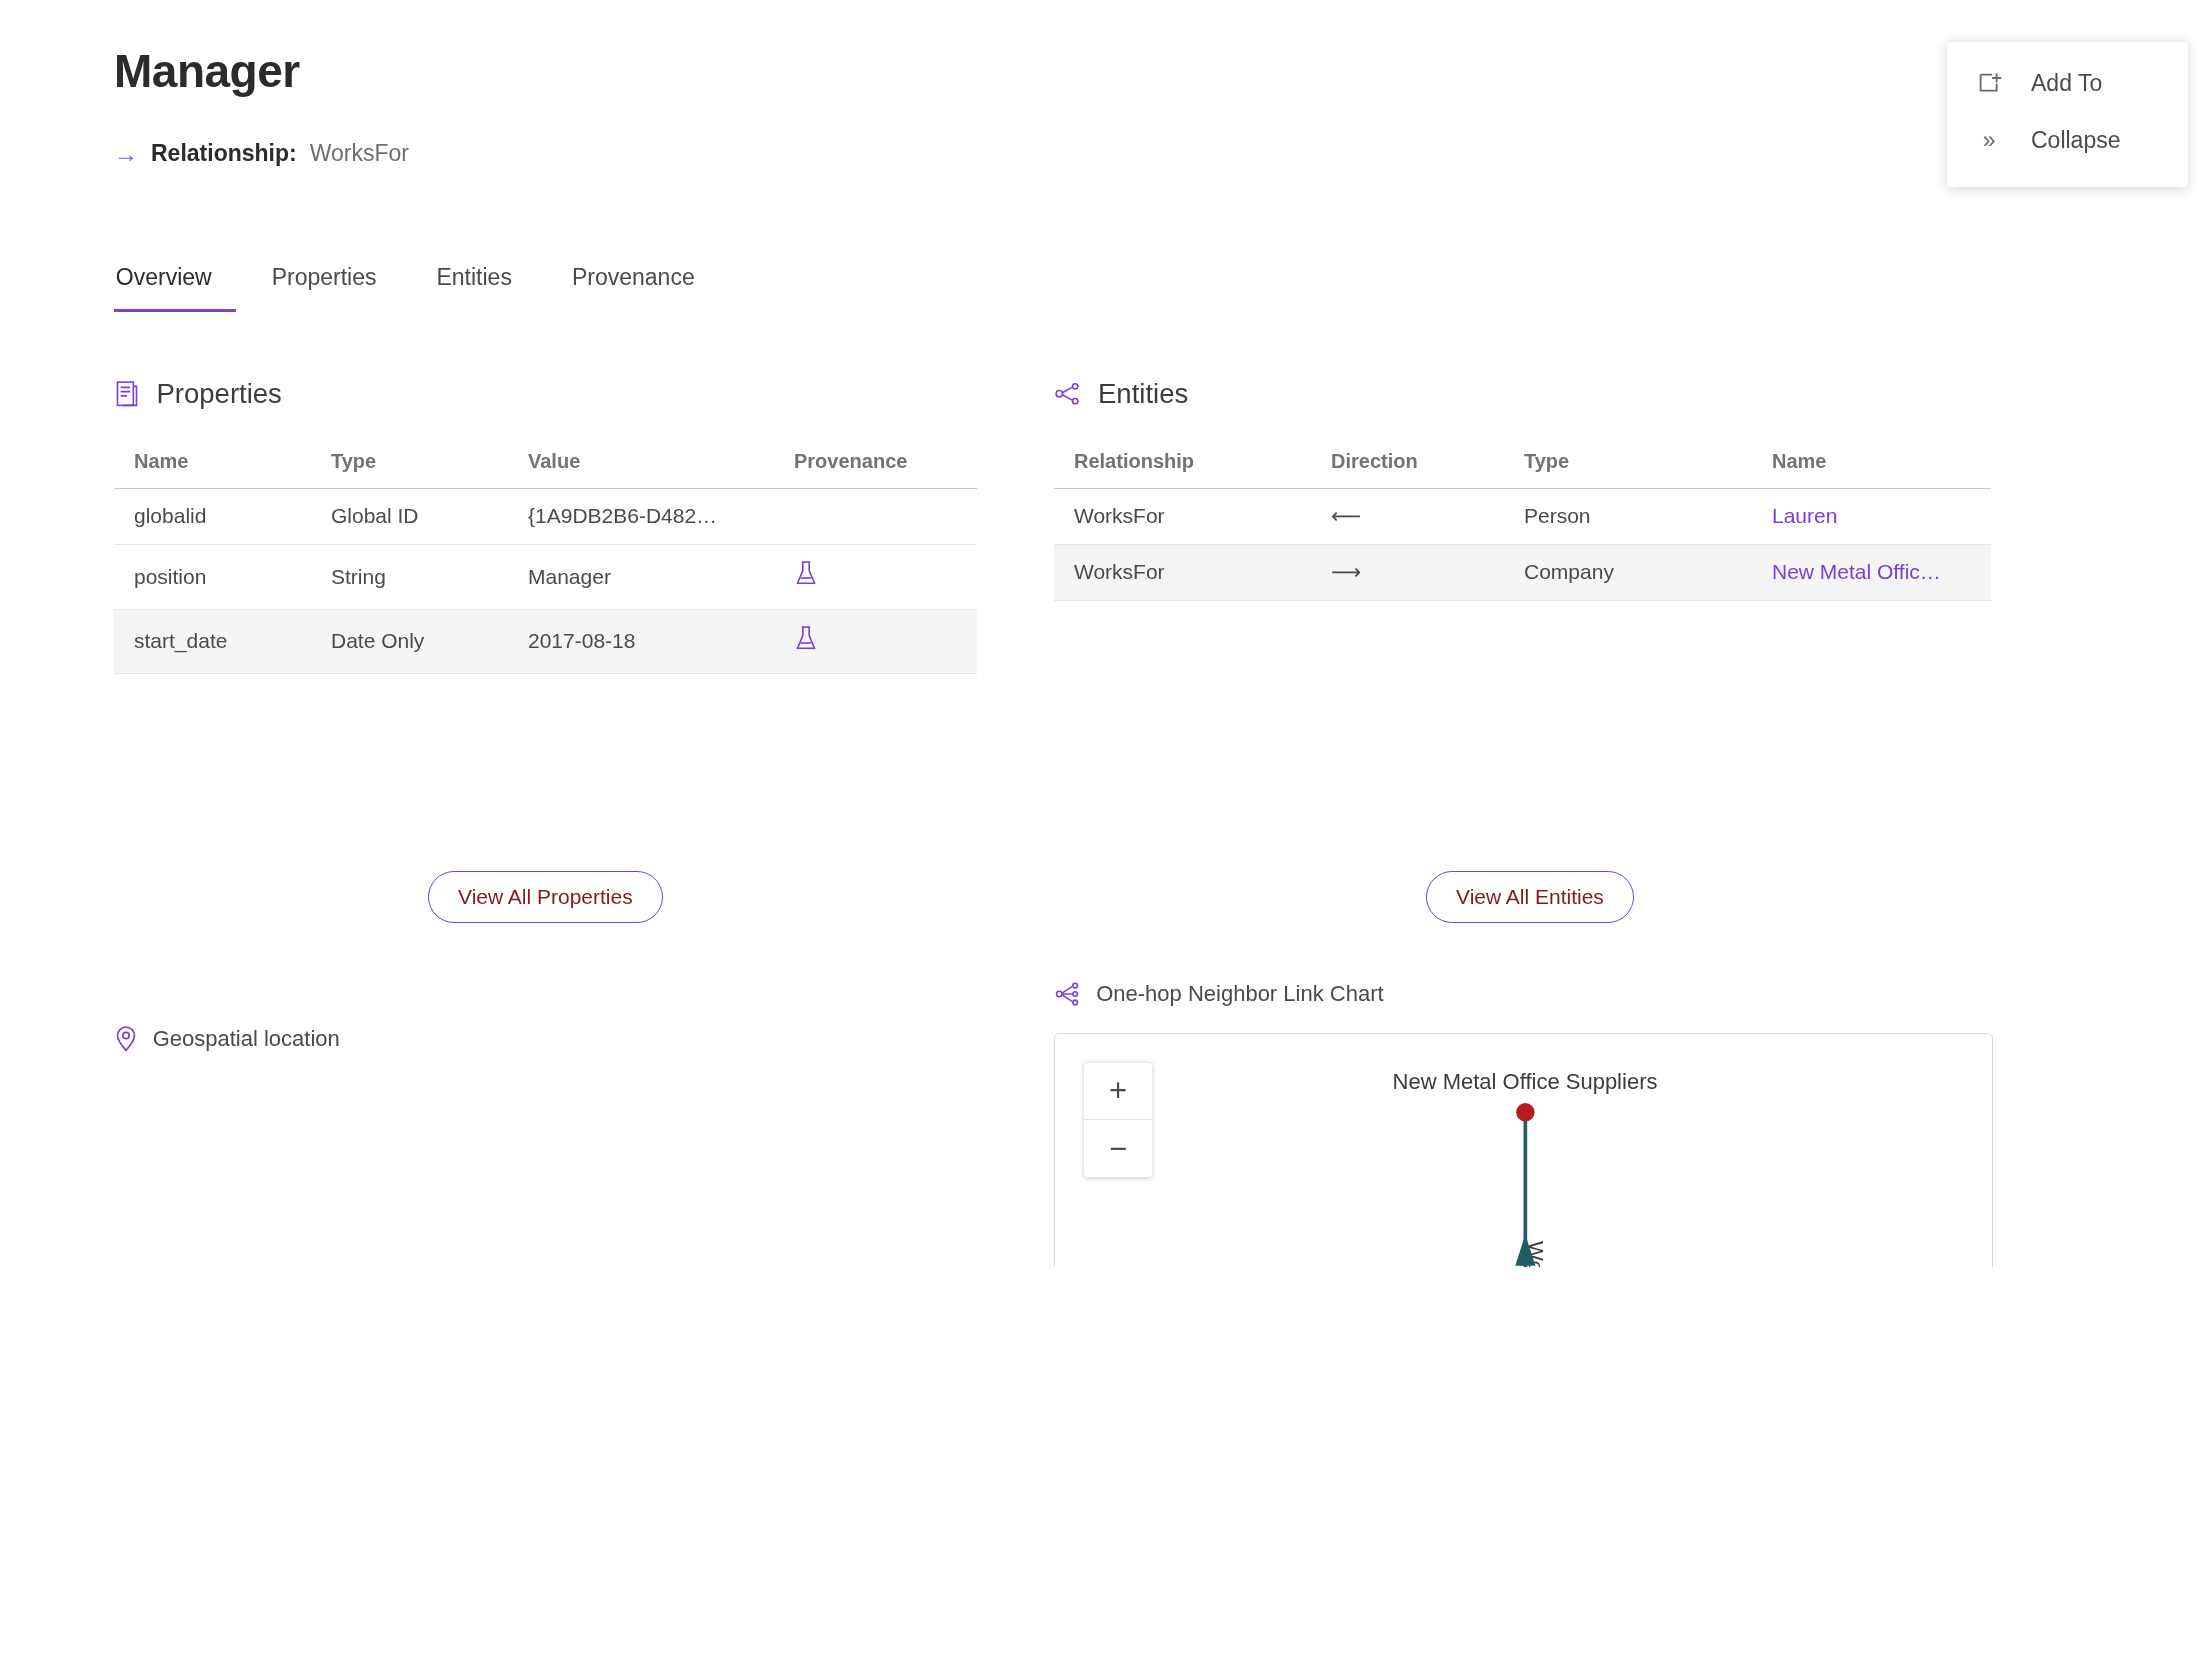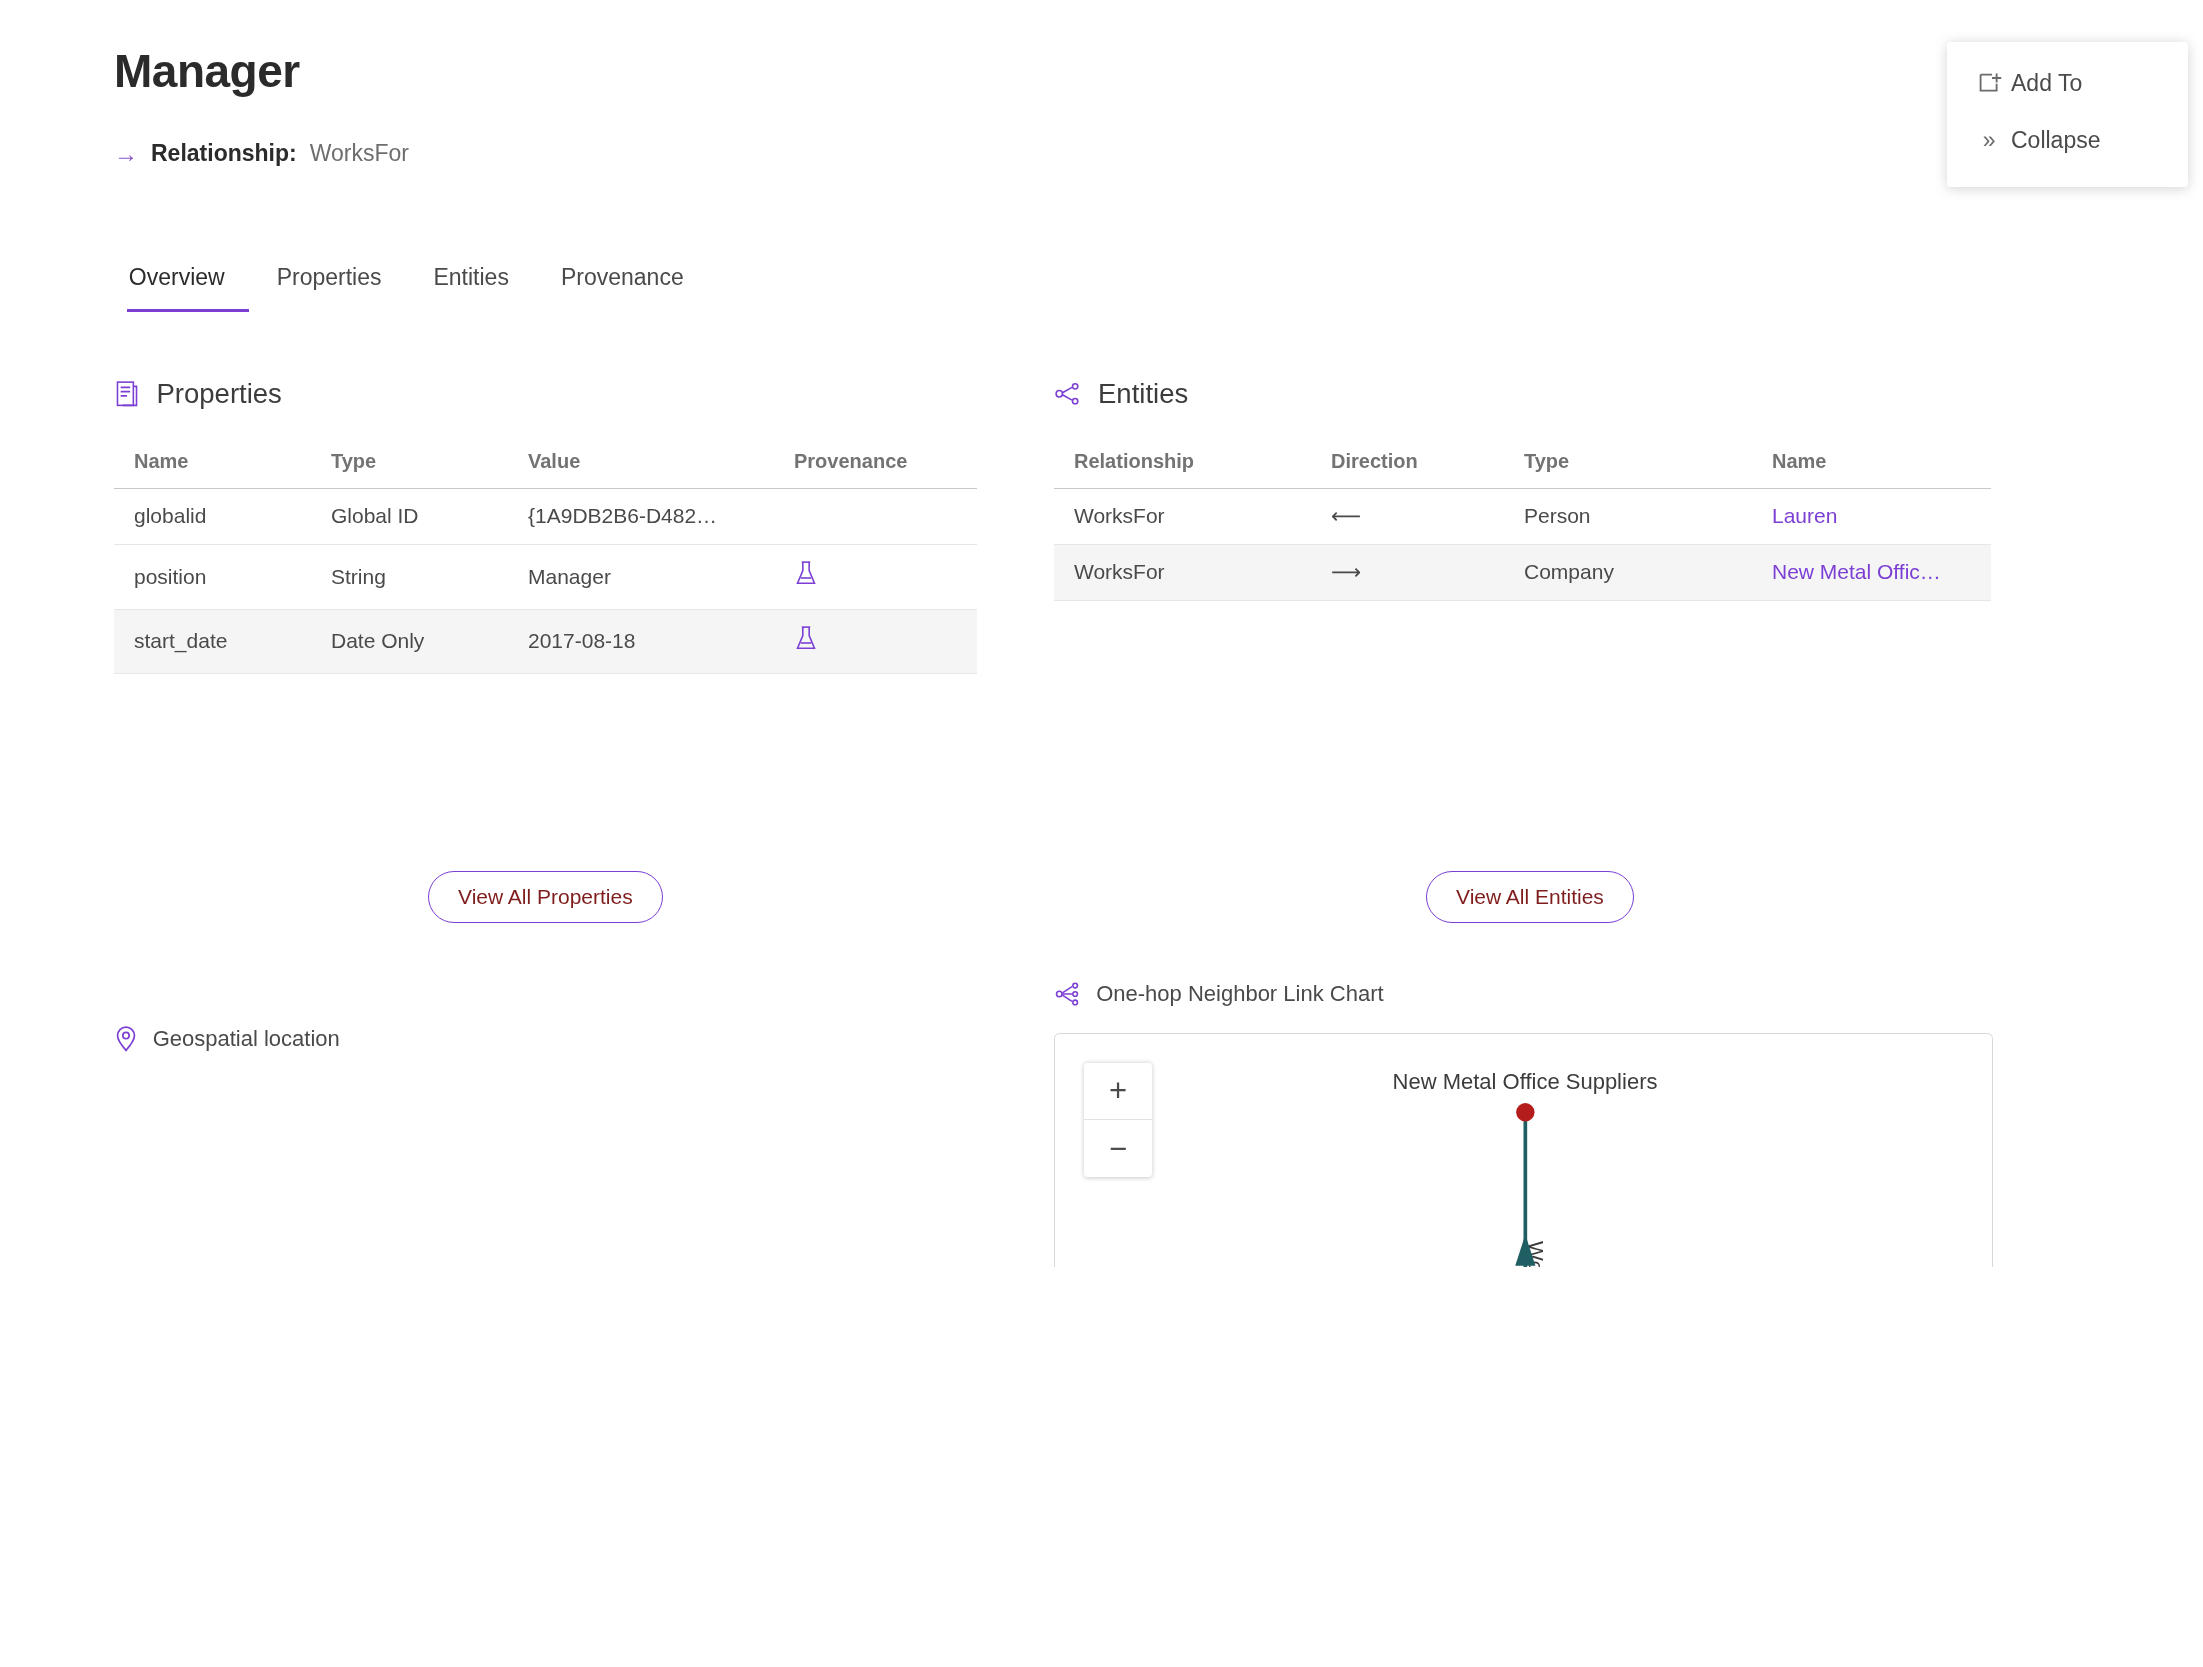--- a/index.html
+++ b/index.html
@@ -51,41 +51,40 @@
     right: 16.5px; top: 42px;
     width: 241px;
     background: #ffffff;
     border-radius: 3.7px;
     box-shadow: 0 1.8px 13px rgba(0,0,0,0.17);
     padding: 13px 0 18.4px 0;
   }
   .action-item {
     display: flex;
     align-items: center;
-    gap: 8px;
+    gap: 28px;
     padding: 14.7px 0 14.7px 29px;
     font-size: 23px;
     color: #4a4a4a;
     cursor: pointer;
   }
   .action-item .ic {
     width: 27.5px; height: 27.5px;
     display: inline-flex;
     align-items: center;
     justify-content: center;
     color: #6a6a6a;
   }
 
   
   .tabs {
     position: absolute;
     left: 114px; top: 264px;
     display: flex;
-    gap: 4px;
-    margin-left: 13px;
+    gap: 12px;
   }
   .tab {
     font-size: 23px;
     color: #4a4a4a;
     padding: 0 24px 18.4px 24px;
     cursor: pointer;
     border-bottom: 3.7px solid transparent;
   }
   .tab:first-child { padding-left: 1.8px; }
   .tab.active {

